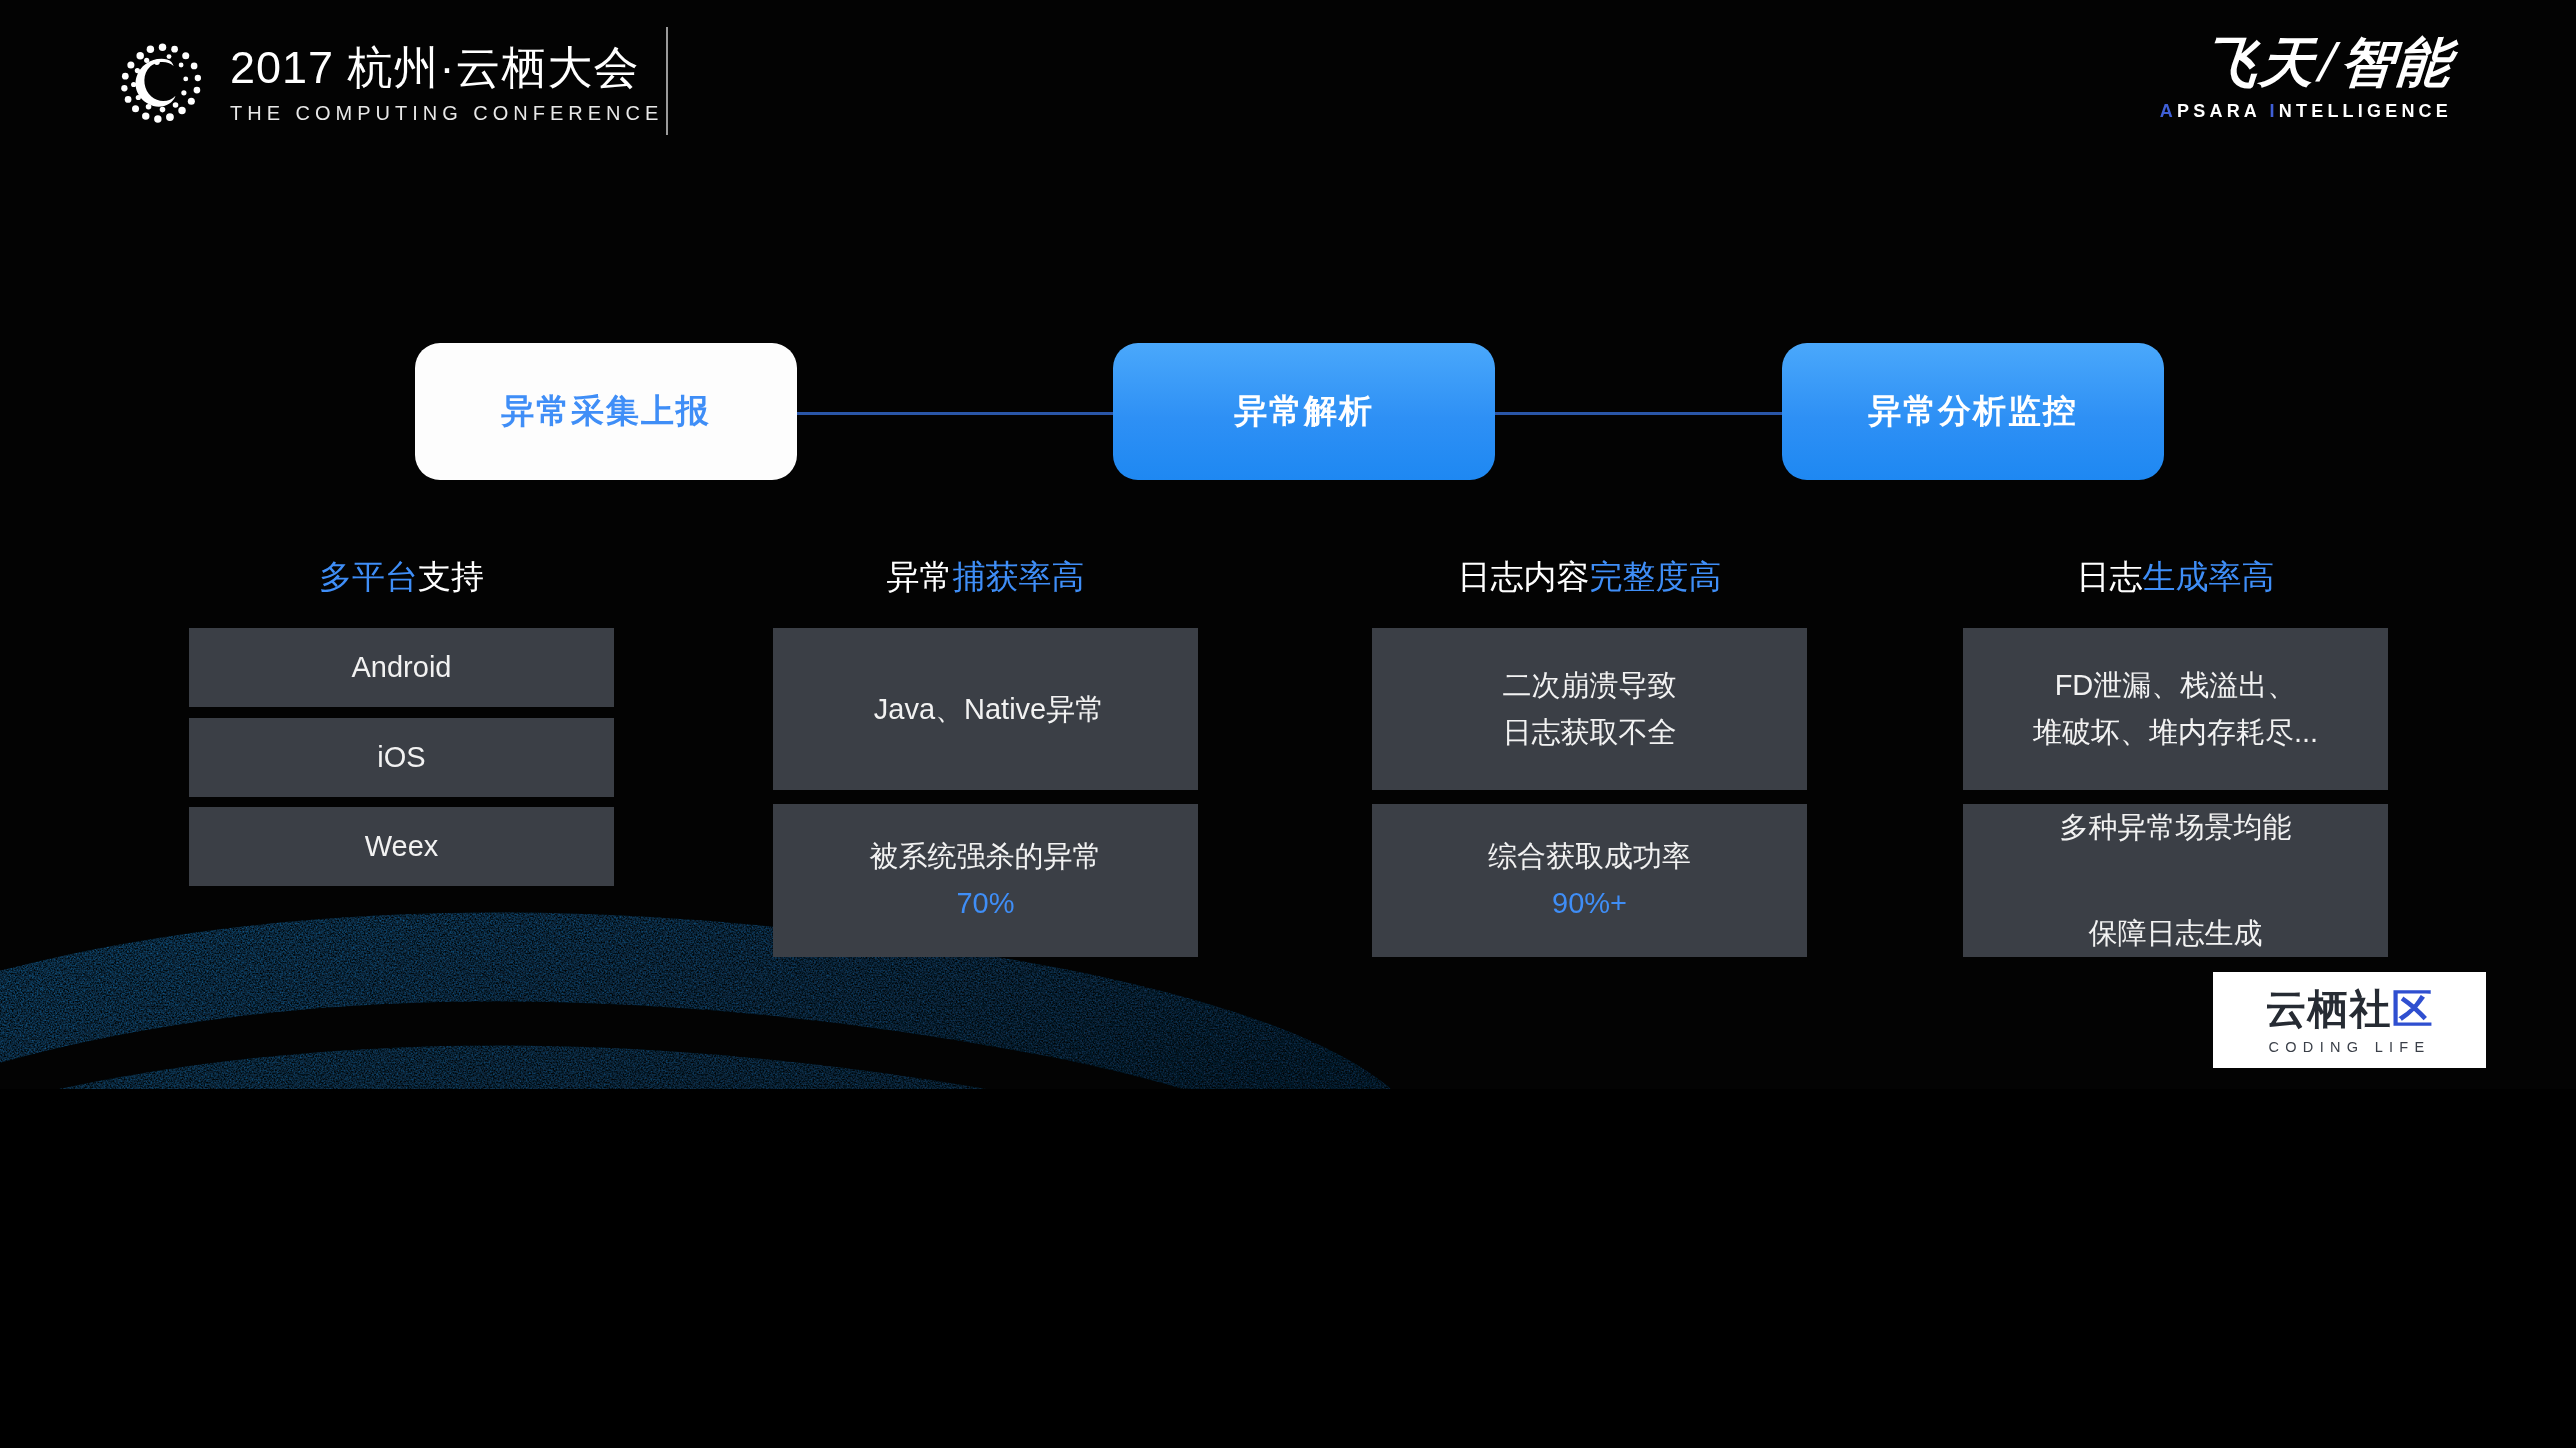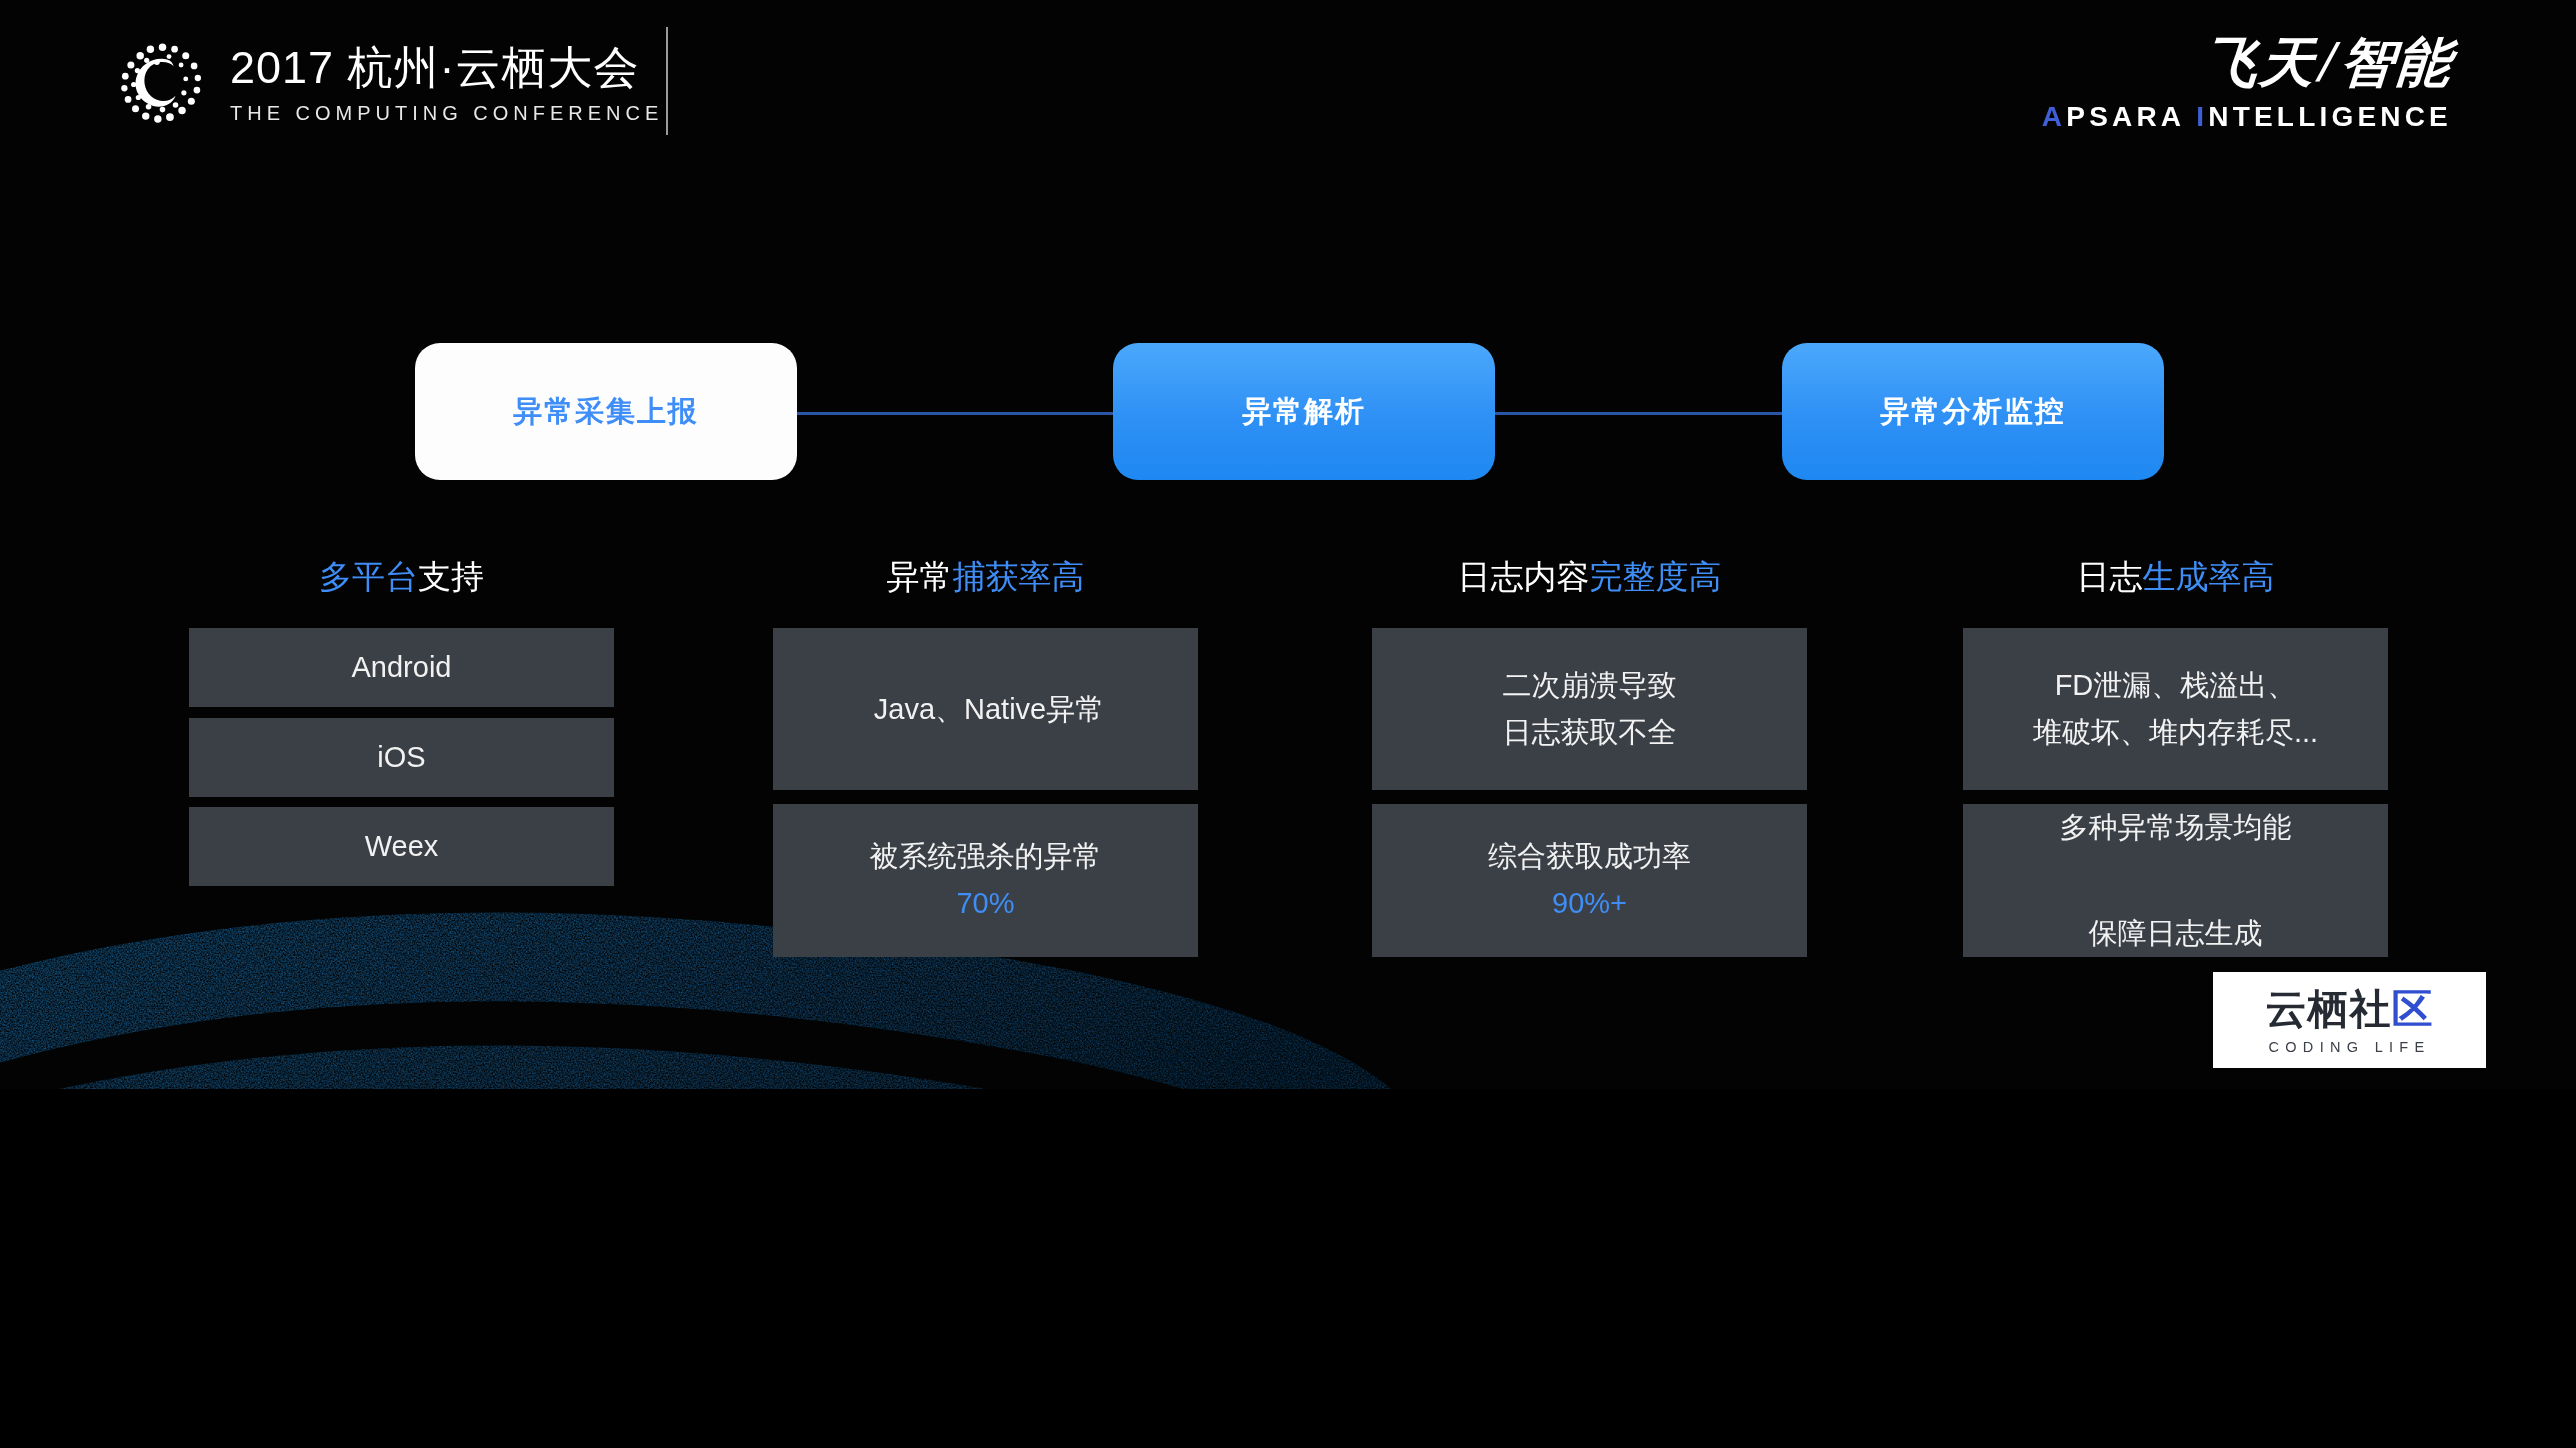--- a/index.html
+++ b/index.html
@@ -93,21 +93,21 @@
     font-weight: 700;
     letter-spacing: 1.9px;
     line-height: 1;
     white-space: nowrap;
     font-style: italic;
     transform: skewX(-4deg);
   }
   #apsara-cn .slash { color: #ffffff; font-weight: 400; padding: 0 3.9px; }
   #apsara-en {
     margin-top: 11.6px;
-    font-size: 28px;
+    font-size: 18px;
     font-weight: 700;
     letter-spacing: 4.2px;
     color: #ffffff;
     white-space: nowrap;
   }
   #apsara-en .accent { color: #3f5fd6; }
 
   
   #pipeline {
     position: absolute;
@@ -117,21 +117,21 @@
   }
   .pipe-node {
     position: absolute;
     top: 0;
     width: 382px;
     height: 137px;
     border-radius: 25px;
     display: flex;
     align-items: center;
     justify-content: center;
-    font-size: 29px;
+    font-size: 33px;
     font-weight: 700;
     letter-spacing: 1.9px;
     z-index: 3;
   }
   .pipe-node.light {
     background: #fdfdfd;
     color: #3f8ef7;
   }
   .pipe-node.solid {
     background: linear-gradient(180deg, #4aa8fb 0%, #2e90f5 55%, #1e88f2 100%);

